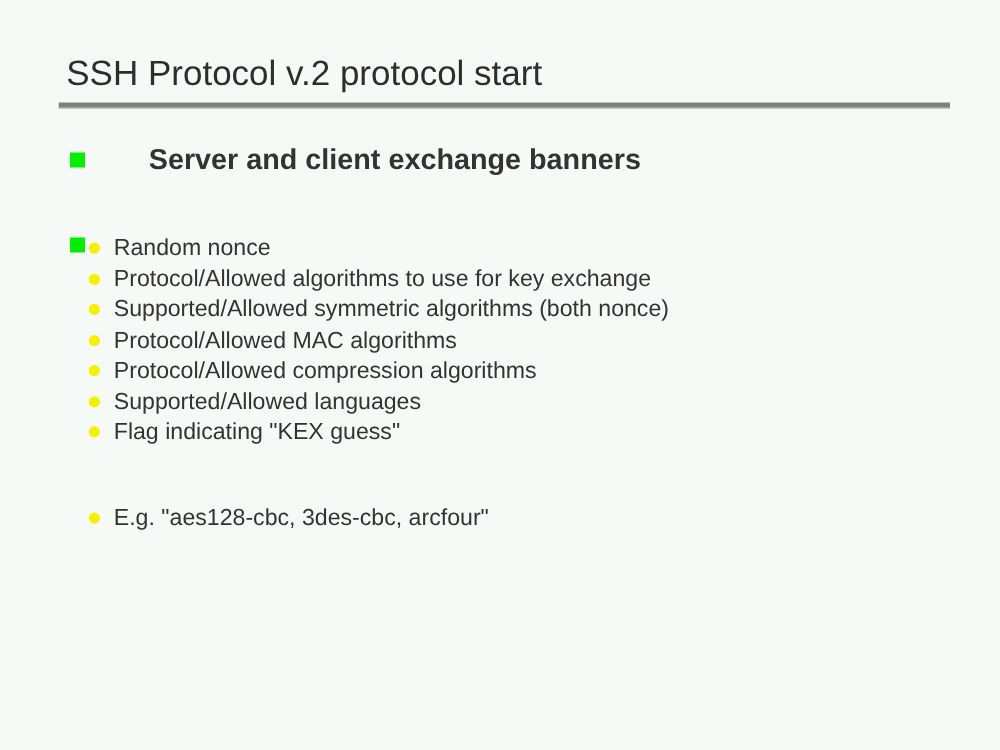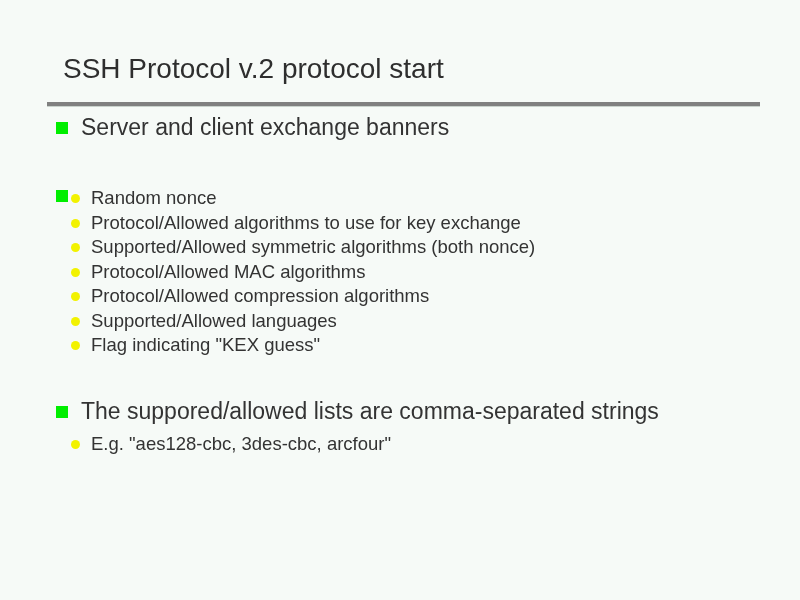--- a/index.html
+++ b/index.html
@@ -29,45 +29,46 @@
     top: 36px;
     width: 714px;
   }
   .slide-title {
     font-size: 28px;
     font-weight: normal;
     line-height: 34px;
     color: #2e2e2e;
     letter-spacing: 0px;
     white-space: nowrap;
-    margin: 16px;
+    margin: 6px;
   }
   .title-rule {
     margin-top: 6px;
     width: 713px;
     height: 4px;
     background: #808080;
     border-bottom: 1px solid #c9d2cc;
   }
 
   
   .body-area {
     position: absolute;
     left: 0px;
     top: 112px;
     width: 800px;
   }
 
   .lvl1 {
     position: relative;
-    padding-left: 81px;
+    padding-left: 119px;
     margin: 0;
     font-size: 23px;
     line-height: 30px;
     color: #333333;
+    font-weight: bold;
   }
   .lvl1 .bullet-sq {
     position: absolute;
     left: 56px;
     top: 10px;
     width: 12px;
     height: 12px;
     background: #00ee00;
   }
   .lvl1 .txt {
@@ -145,24 +146,20 @@
       <span class="bullet-dot"></span>
       <span class="txt">Supported/Allowed languages</span>
     </div>
     <div class="lvl2">
       <span class="bullet-dot"></span>
       <span class="txt">Flag indicating "KEX guess"</span>
     </div>
 
     <div class="gap-lg"></div>
 
-    <div class="lvl1">
-      <span class="bullet-sq"></span>
-      <span class="txt">The suppored/allowed lists are comma-separated strings</span>
-    </div>
 
     <div class="gap-sm"></div>
 
     <div class="lvl2">
       <span class="bullet-dot"></span>
       <span class="txt">E.g. "aes128-cbc, 3des-cbc, arcfour"</span>
     </div>
 
   </div>
 </div>

